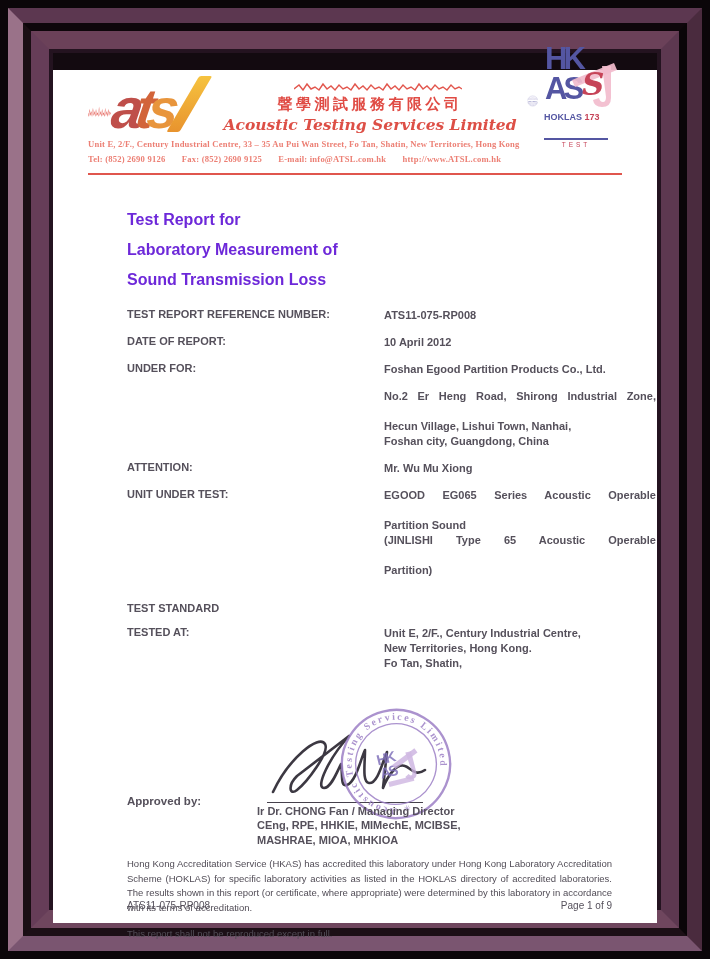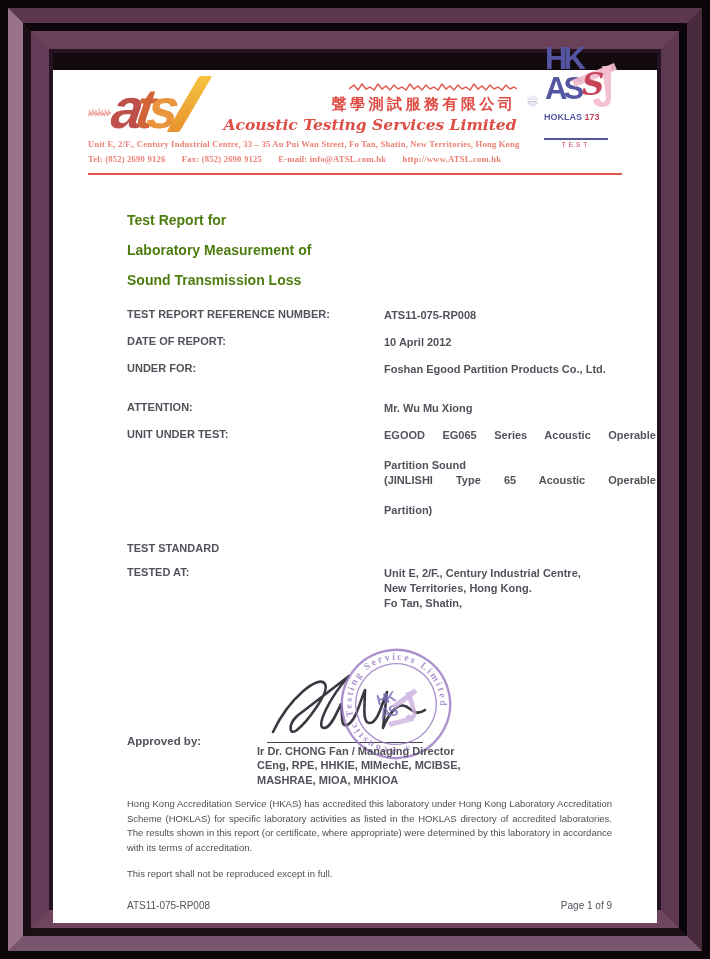--- a/index.html
+++ b/index.html
@@ -28,37 +28,37 @@
   .atsl { display:flex; align-items:flex-end; font-style:italic; font-weight:bold;
           transform:skewX(-8deg); margin-left:2px; height:62px; }
   .atsl .lt { font-size:56px; line-height:50px; letter-spacing:-7px; }
   .lt-a { color:#bf4f4a; }
   .lt-t { color:#d2643a; }
   .lt-s { color:#e8953c; }
   .logo-slash { width:13px; height:56px; margin-left:10px; margin-bottom:2px;
                 background:linear-gradient(180deg,#f6c33f,#e8932e);
                 transform:skewX(-24deg); border-radius:2px; }
   .logo-text-col { margin-left:28px; display:flex; flex-direction:column;
-                   align-items:flex-end; }
+                   align-items:center; }
   .wave-right { width:168px; height:12px; margin-left:16px; }
   .zh { color:#e04b44; font-weight:bold; font-size:15px; letter-spacing:3.5px;
         margin-top:2px; white-space:nowrap; }
   .en { color:#dd4f46; font-weight:bold; font-style:italic; font-size:15.5px;
         font-family:"DejaVu Serif", serif; white-space:nowrap; margin-top:1px; }
   .ilac { width:60px; height:62px; margin-left:10px; margin-bottom:2px; }
   .hkas-block { margin-left:6px; margin-bottom:-14px; width:78px; }
 
   .addr { color:#ec7f74; font-family:"Liberation Serif", serif; font-weight:bold;
           font-size:8.6px; letter-spacing:0.2px; margin-top:5px; white-space:nowrap; }
   .addr2 span { margin-right:14px; }
   .red-rule { height:2px; background:#e0564e; border:0; margin-top:9px; }
 
   
   .content { margin:0 45px 0 74px; width:485px; }
-  .title { margin-top:30px; font-size:14px; font-weight:bold; color:#4d7c0f;
+  .title { margin-top:30px; font-size:16px; font-weight:bold; color:#6d28d9;
            line-height:30px; }
 
   .details { margin-top:13px; }
   .d-row { display:flex; margin-bottom:12px;gap:44px; }
   .d-row.section-break { margin-top:24px; }
   .d-label { width:213px; flex:0 0 213px; font-size:11px; font-weight:bold; }
   .d-value { width:272px; flex:0 0 272px; font-size:11px; font-weight:bold; }
   .vline { line-height:15px; }
   .j { text-align:justify; }
   .j::after { content:""; display:inline-block; width:100%; height:0; }
@@ -171,20 +171,25 @@
                     </div>
   </div>
                   <div class="d-row">
     <div class="d-label">UNDER FOR:</div>
     <div class="d-value">
                       <div class="vline">Foshan Egood Partition Products Co., Ltd.</div>
                     </div>
   </div>
                   <div class="d-row">
     <div class="d-label"></div>
+    <div class="d-value">
+                      <div class="vline j">No.2 Er Heng Road, Shirong Industrial Zone,</div>
+                      <div class="vline">Hecun Village, Lishui Town, Nanhai,</div>
+                      <div class="vline">Foshan city, Guangdong, China</div>
+                    </div>
   </div>
                   <div class="d-row">
     <div class="d-label">ATTENTION:</div>
     <div class="d-value">
                       <div class="vline">Mr. Wu Mu Xiong</div>
                     </div>
   </div>
                   <div class="d-row">
     <div class="d-label">UNIT UNDER TEST:</div>
     <div class="d-value">

